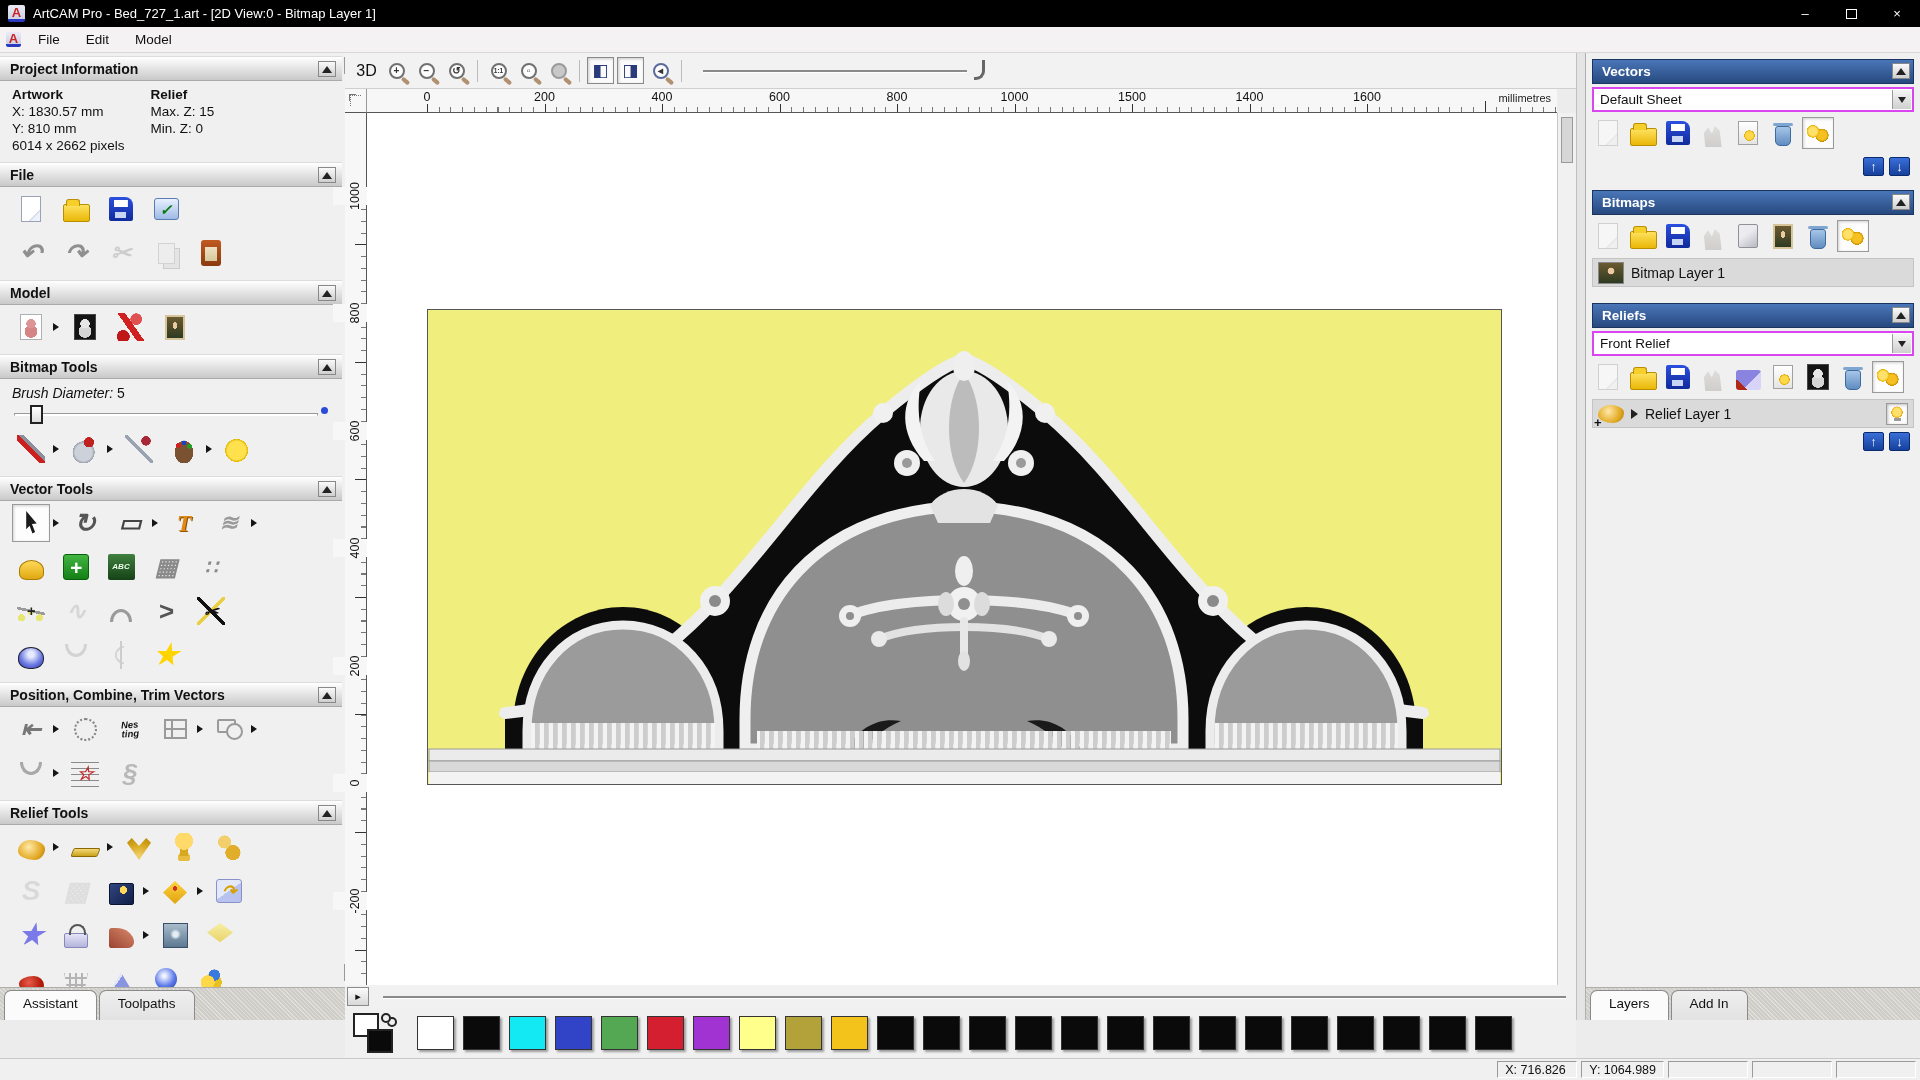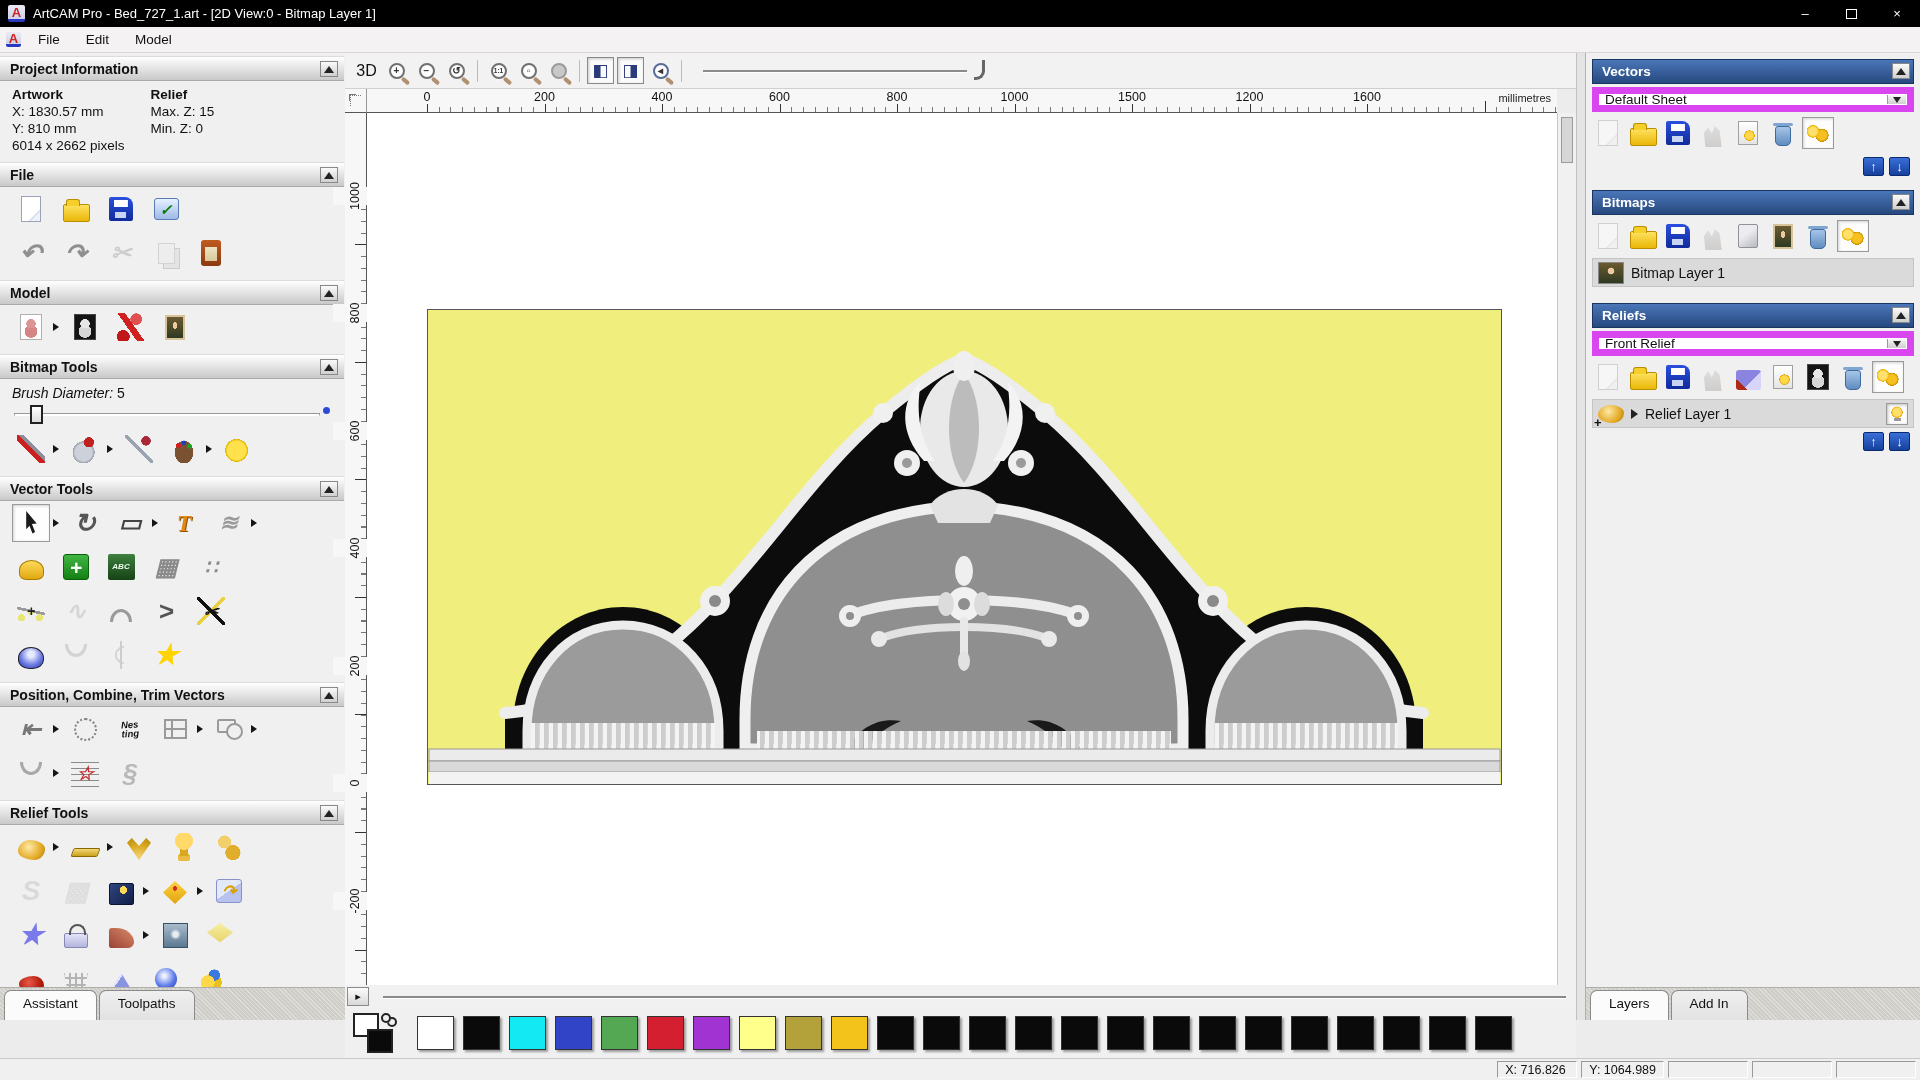--- a/index.html
+++ b/index.html
@@ -15,21 +15,21 @@
   #winbtns{margin-left:auto;display:flex;height:27px}
   .wbtn{width:46px;height:27px;display:flex;align-items:center;justify-content:center;color:#fff;font-size:13px}
   .wbox{width:11px;height:10px;border:1.5px solid #fff}
   #menubar{position:absolute;left:0;top:27px;width:1920px;height:26px;background:#f4f2f2;
     display:flex;align-items:center;border-bottom:1px solid #d8d8d8}
   .menuitem{padding:4px 13px;font-size:13.5px}
   #menubar .applogo{width:15px;height:15px;margin:0 4px 0 6px}
 
   
   #assistant{position:absolute;left:0;top:53px;width:367px;height:967px;background:#f0f0f0;
-    border-right:1px solid #8b5cf6;overflow:hidden}
+    border-right:3px solid #8b5cf6;overflow:hidden}
   #acontent{position:absolute;left:0;top:0;right:22px;bottom:33px;overflow:hidden}
   .ahd{height:25px;background:linear-gradient(#ffffff,#c9c9c9);border-top:1px solid #dcdcdc;
     border-bottom:1px solid #aaa;display:flex;align-items:center;padding:0 26px 0 10px;
     font-weight:bold;font-size:14px;position:relative;margin-top:5px}
   .colbtn{position:absolute;right:6px;top:4px;width:18px;height:16px;background:linear-gradient(#fafafa,#cfcfcf);
     border:1px solid #888;display:flex;align-items:center;justify-content:center}
   .tri-up{width:0;height:0;border-left:5px solid transparent;border-right:5px solid transparent;border-bottom:7px solid #222}
   .tri-dn{width:0;height:0;border-left:5px solid transparent;border-right:5px solid transparent;border-top:7px solid #222}
   #pinfo{display:flex;padding:6px 8px 4px 12px;gap:26px;font-size:13.5px}
   #pinfo .col{display:flex;flex-direction:column;gap:2px}
@@ -258,21 +258,21 @@
     border:1px solid #8a8a8a;display:flex;align-items:center;justify-content:center;font-size:11px;color:#111}
   #hscrollrow .htrack{flex:1;height:2px;background:#8a8a8a;margin:0 10px 0 14px;box-shadow:0 1px 0 #fff}
   #splitter{position:absolute;left:1576px;top:53px;width:10px;height:967px;background:#e4e4e4;
     border-left:1px solid #c0c0c0;border-right:1px solid #b0b0b0}
 
   
   #rightpanel{position:absolute;left:1586px;top:53px;width:334px;height:967px;background:#f0f0f0;overflow:hidden}
   .bhd{height:25px;background:linear-gradient(#4a76b8,#27497f);color:#fff;font-weight:bold;font-size:13.5px;
     display:flex;align-items:center;padding:0 30px 0 9px;position:relative;border:1px solid #1a3560;margin:6px 6px 0 6px}
   .bhd .colbtn{top:3px;right:3px}
-  .combo{height:25px;margin:3px 6px 0 6px;background:#fff;border:7px solid #d946ef;display:flex;align-items:center;
+  .combo{height:25px;margin:3px 6px 0 6px;background:#fff;border:2px solid #d946ef;display:flex;align-items:center;
     padding:0 24px 0 6px;font-size:13.5px;position:relative}
   .combo .dd{position:absolute;right:1px;top:1px;bottom:1px;width:19px;background:linear-gradient(#f6f6f6,#cfcfcf);
     border-left:1px solid #9a9a9a;display:flex;align-items:center;justify-content:center}
   .combo .dd .tri-dn{border-left-width:4.5px;border-right-width:4.5px;border-top-width:6px}
   .ptools{display:flex;align-items:center;gap:3px;padding:5px 6px 4px 6px}
   .ptools .tool{width:32px;height:32px}
   .lrow{height:29px;margin:2px 6px 0 6px;background:#dadada;border:1px solid #c4c4c4;display:flex;
     align-items:center;gap:7px;padding:0 5px;font-size:14px}
   .lrow .mini-thumb{width:26px;height:22px;border:1px solid #888;flex:0 0 auto;
     background:radial-gradient(ellipse at 50% 40%,#ecc9a0 20%,transparent 21%),linear-gradient(#6a5a30,#2e3a22)}
@@ -692,21 +692,21 @@
   </div>
 <div id="hruler">
   <span id="unitlab">millimetres</span>
 <span class="hlab" style="left: 60px;">0</span>
     <span class="hlab" style="left: 177.5px;">200</span>
     <span class="hlab" style="left: 295px;">400</span>
     <span class="hlab" style="left: 412.5px;">600</span>
     <span class="hlab" style="left: 530px;">800</span>
     <span class="hlab" style="left: 647.5px;">1000</span>
     <span class="hlab" style="left: 765px;">1500</span>
-    <span class="hlab" style="left: 882.5px;">1200</span>
+    <span class="hlab" style="left: 882.5px;">1400</span>
     <span class="hlab" style="left: 1000px;">1600</span>
   </div>
 <div id="vruler">
     <span class="vlab" style="top: 60.5px;">1000</span>
     <span class="vlab" style="top: 178px;">800</span>
     <span class="vlab" style="top: 295.5px;">600</span>
     <span class="vlab" style="top: 413px;">400</span>
     <span class="vlab" style="top: 530.5px;">200</span>
     <span class="vlab" style="top: 648px;">0</span>
     <span class="vlab" style="top: 765.5px;">-200</span>

